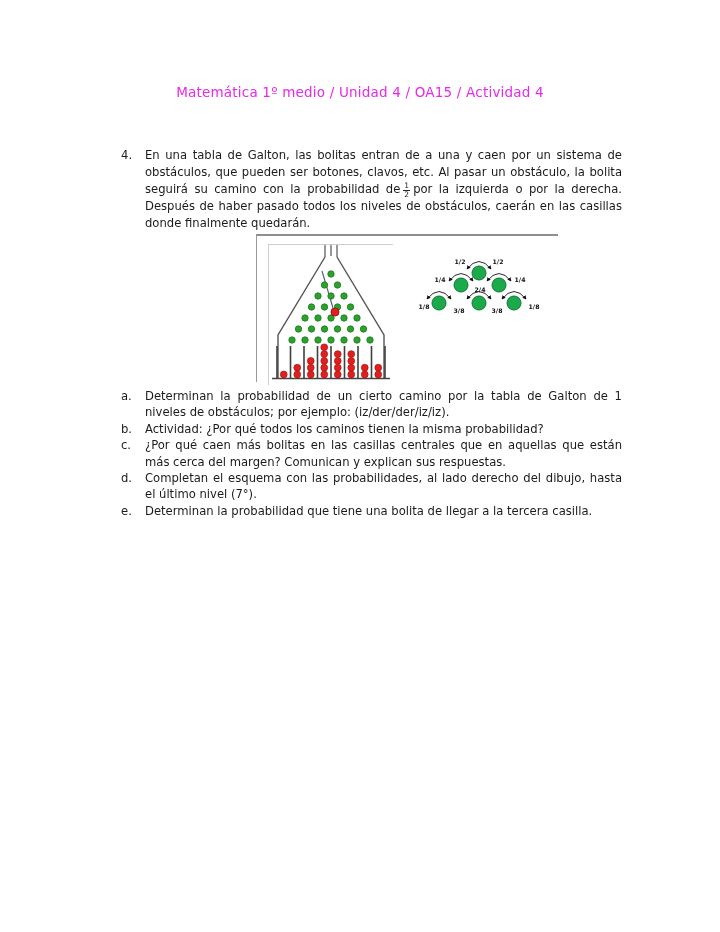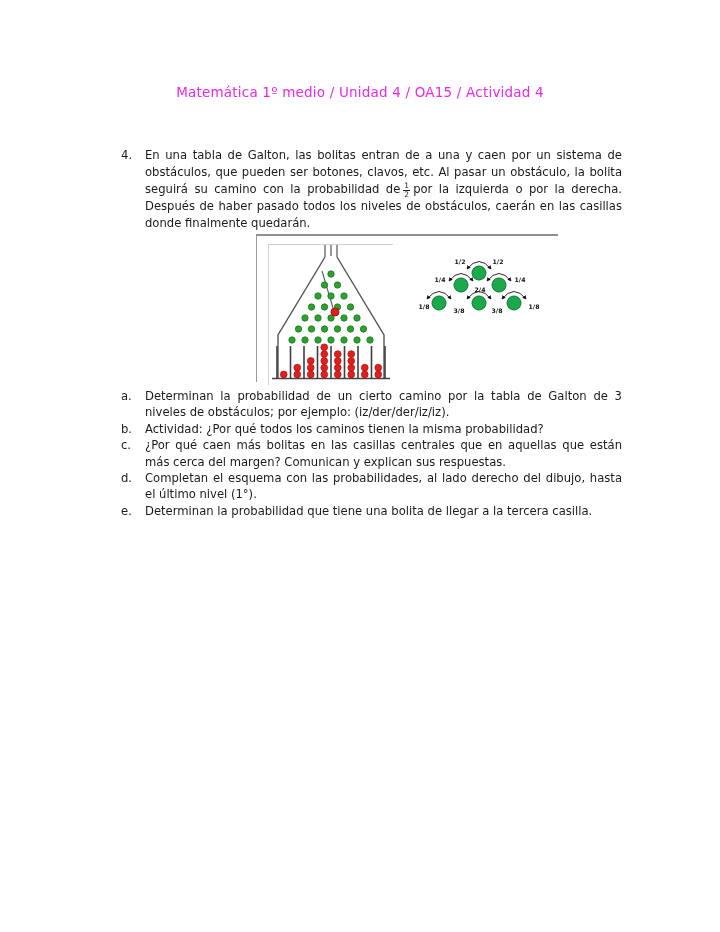--- a/index.html
+++ b/index.html
@@ -161,33 +161,33 @@
             <text x="118" y="59" text-anchor="middle" font-size="6.2px" font-family="DejaVu Sans, sans-serif" font-weight="bold" fill="#111">1/8</text>
           </g>
       </svg>
     </div>
 
   </div>
 
   <div class="tasks">
     <div class="task">
       <span class="letter">a.</span>
-      <div class="ttext">Determinan la probabilidad de un cierto camino por la tabla de Galton de 3 niveles de obstáculos; por ejemplo: (iz/der/der/iz/iz).</div>
+      <div class="ttext">Determinan la probabilidad de un cierto camino por la tabla de Galton de 1 niveles de obstáculos; por ejemplo: (iz/der/der/iz/iz).</div>
     </div>
     <div class="task">
       <span class="letter">b.</span>
       <div class="ttext">Actividad: ¿Por qué todos los caminos tienen la misma probabilidad?</div>
     </div>
     <div class="task">
       <span class="letter">c.</span>
       <div class="ttext">¿Por qué caen más bolitas en las casillas centrales que en aquellas que están más cerca del margen? Comunican y explican sus respuestas.</div>
     </div>
     <div class="task">
       <span class="letter">d.</span>
-      <div class="ttext">Completan el esquema con las probabilidades, al lado derecho del dibujo, hasta el último nivel (1°).</div>
+      <div class="ttext">Completan el esquema con las probabilidades, al lado derecho del dibujo, hasta el último nivel (7°).</div>
     </div>
     <div class="task">
       <span class="letter">e.</span>
       <div class="ttext">Determinan la probabilidad que tiene una bolita de llegar a la tercera casilla.</div>
     </div>
   </div>
 
 </div>
 
 </body></html>

